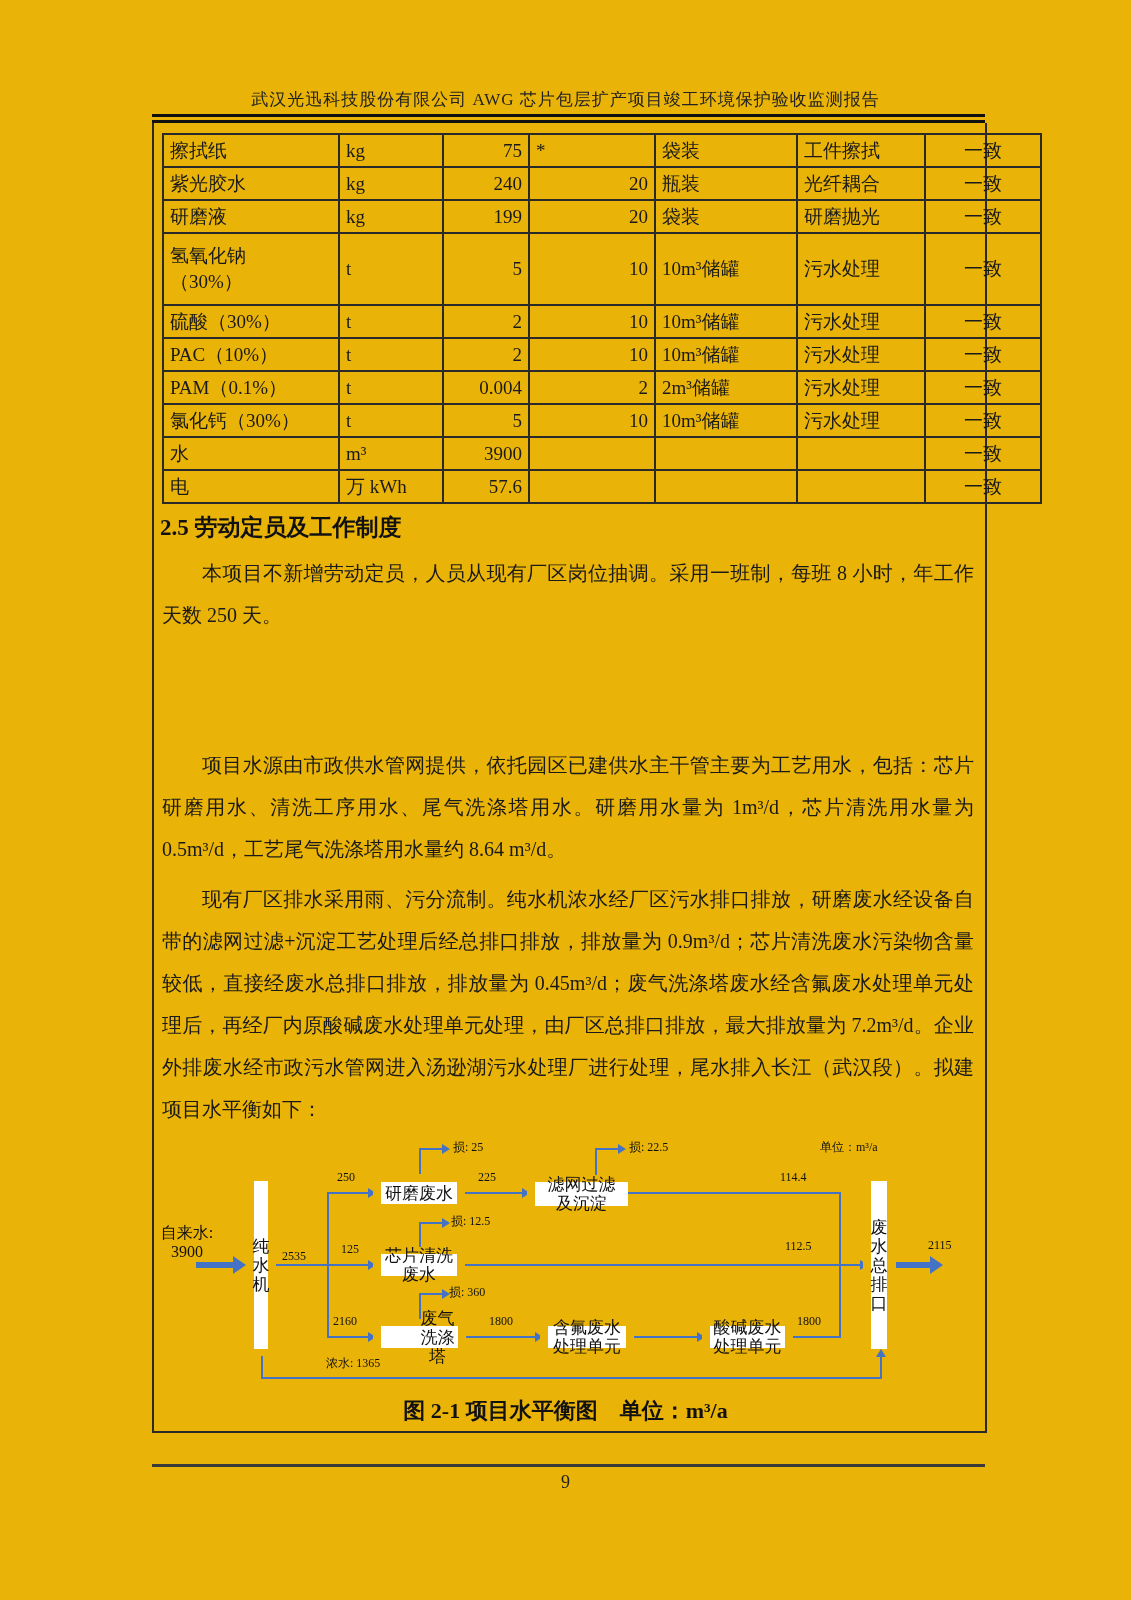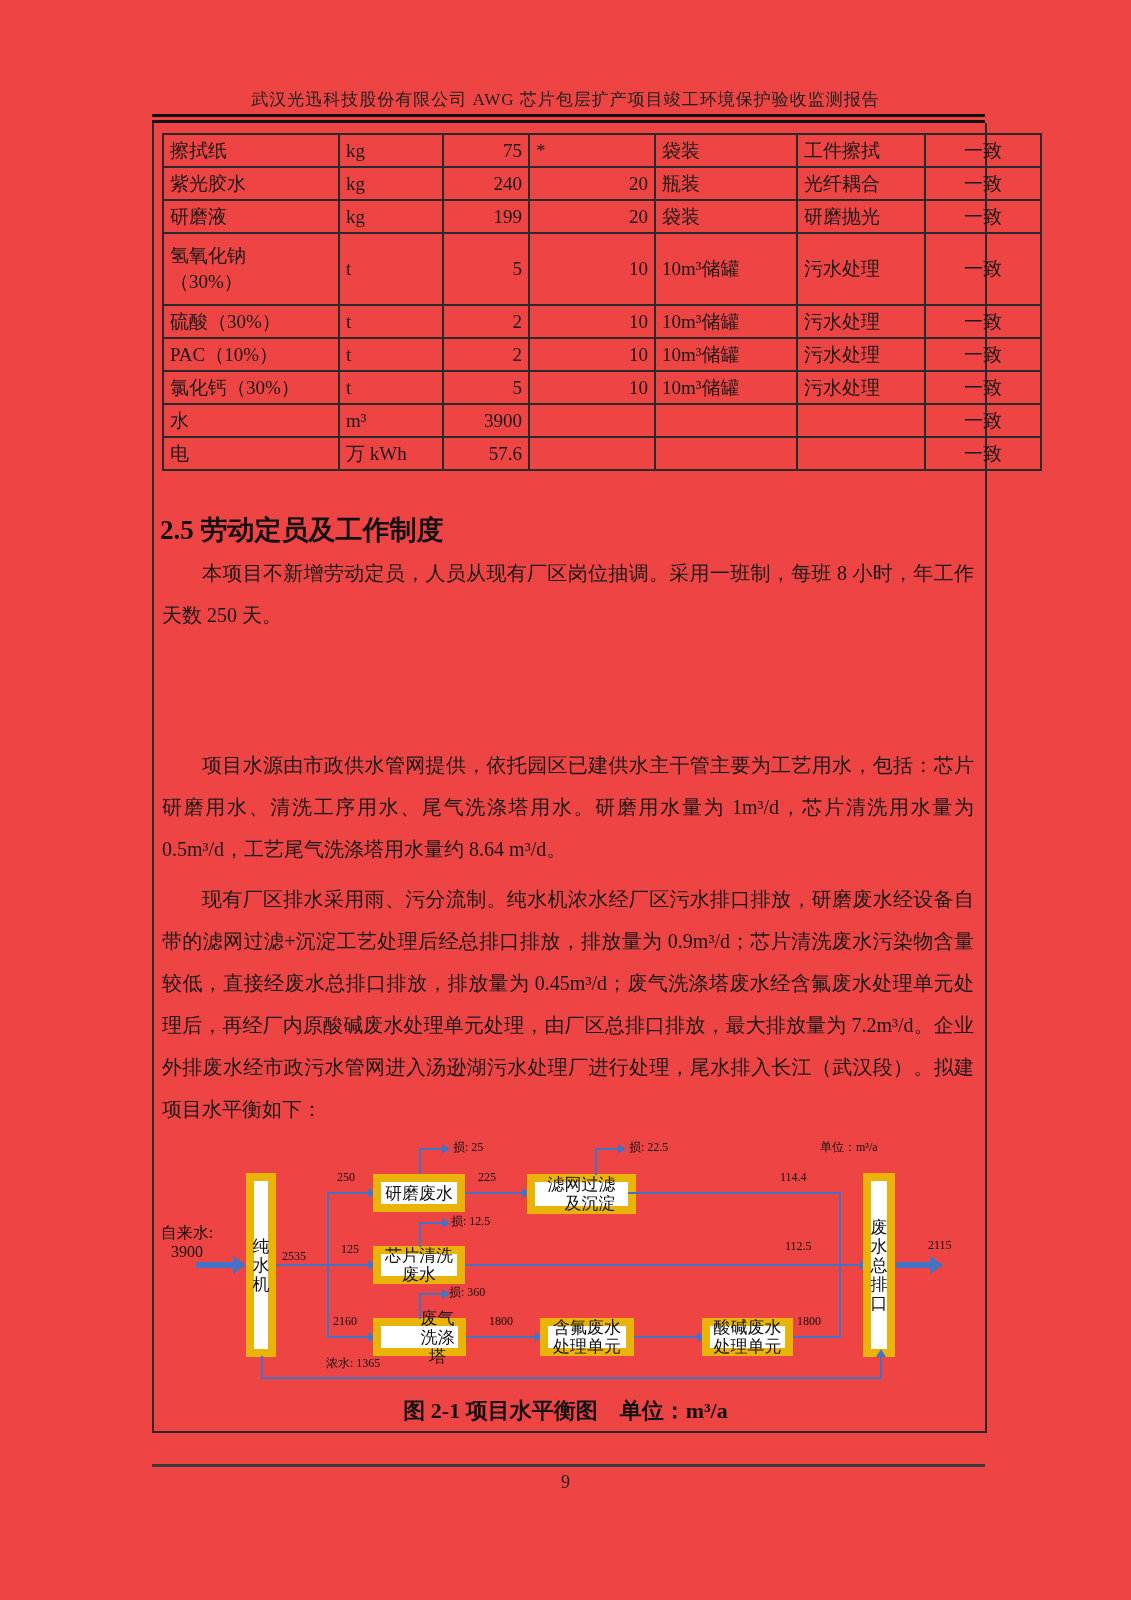--- a/index.html
+++ b/index.html
@@ -1,17 +1,17 @@
 <!DOCTYPE html>
 <html><head>
 <meta charset="utf-8">
 <style>
   html,body{margin:0;padding:0;background:#ffffff;}
   .page{
-    position:relative;width:1131px;height:1600px;background:#ef4444;
+    position:relative;width:1131px;height:1600px;background:#eab308;
     font-family:"Liberation Serif","DejaVu Serif",serif;color:#1a1a1a;
     overflow:hidden;
   }
   .header-title{
     position:absolute;top:88px;left:0;width:100%;text-align:center;
     font-size:17px;letter-spacing:1px;color:#222;
   }
   .rule{position:absolute;left:152px;width:833px;height:3px;background:#111;}
   .rule.r1{top:114px;}
   .rule.r2{top:120px;}
@@ -32,21 +32,21 @@
   td.c2{width:72px;text-align:right;padding-right:12px;margin-left:40px;}
   td.c3{width:112px;text-align:right;padding-right:14px;}
   td.c4{width:128px;text-align:left;padding-left:10px;}
   td.c5{width:114px;text-align:left;padding-left:14px;}
   td.c6{width:102px;text-align:center;}
   td.left{text-align:left;padding-left:8px;}
   td.va-top{vertical-align:top;padding-top:4px;}
   
   .sec-heading{
     position:absolute;left:160px;width:815px;margin:0;
-    font-size:27px;font-weight:bold;color:#111;
+    font-size:23px;font-weight:bold;color:#111;
   }
   .body-para{
     position:absolute;left:162px;width:812px;margin:0;
     font-size:20px;line-height:42px;text-align:justify;text-indent:2em;color:#1a1a1a;
   }
   
   .diagram{position:absolute;left:152px;top:1135px;width:833px;height:260px;font-size:16px;}
   .dbox{
     position:absolute;border:8px solid #eab308;background:#fff;box-sizing:border-box;
     display:flex;align-items:center;justify-content:center;text-align:center;
@@ -138,20 +138,29 @@
     <tr class="rn">
       <td class="c0">PAC（10%）</td>
       <td class="c1">t</td>
       <td class="c2">2</td>
       <td class="c3">10</td>
       <td class="c4">10m³储罐</td>
       <td class="c5">污水处理</td>
       <td class="c6">一致</td>
     </tr>
     <tr class="rn">
+      <td class="c0">PAM（0.1%）</td>
+      <td class="c1">t</td>
+      <td class="c2">0.004</td>
+      <td class="c3">2</td>
+      <td class="c4">2m³储罐</td>
+      <td class="c5">污水处理</td>
+      <td class="c6">一致</td>
+    </tr>
+    <tr class="rn">
       <td class="c0">氯化钙（30%）</td>
       <td class="c1">t</td>
       <td class="c2">5</td>
       <td class="c3">10</td>
       <td class="c4">10m³储罐</td>
       <td class="c5">污水处理</td>
       <td class="c6">一致</td>
     </tr>
     <tr class="rn">
       <td class="c0">水</td>
@@ -196,21 +205,21 @@
 
     <div class="hline ar" style="left:175px;top:57px;width:42px;"></div>
     <div class="dlabel" style="left:185px;top:35px;">250</div>
     <div class="dbox" style="left:221px;top:39px;width:92px;height:38px;">研磨废水</div>
     <div class="vline" style="left:267px;top:13px;height:26px;"></div>
     <div class="hline ar" style="left:267px;top:13px;width:24px;"></div>
     <div class="dlabel" style="left:301px;top:4px;">损: 25</div>
     <div class="hline ar" style="left:313px;top:57px;width:58px;"></div>
     <div class="dlabel" style="left:326px;top:35px;">225</div>
 
-    <div class="dbox" style="left:375px;top:39px;width:109px;height:40px;text-align:right;">滤网过滤
+    <div class="dbox" style="left:375px;top:39px;width:109px;height:40px;">滤网过滤
 及沉淀</div>
     <div class="vline" style="left:443px;top:13px;height:27px;"></div>
     <div class="hline ar" style="left:443px;top:13px;width:24px;"></div>
     <div class="dlabel" style="left:477px;top:4px;">损: 22.5</div>
     <div class="hline" style="left:476px;top:57px;width:213px;"></div>
     <div class="dlabel" style="left:628px;top:35px;">114.4</div>
 
     <div class="dlabel" style="left:189px;top:107px;">125</div>
     <div class="dbox" style="left:221px;top:111px;width:92px;height:38px;">芯片清洗
 废水</div>

